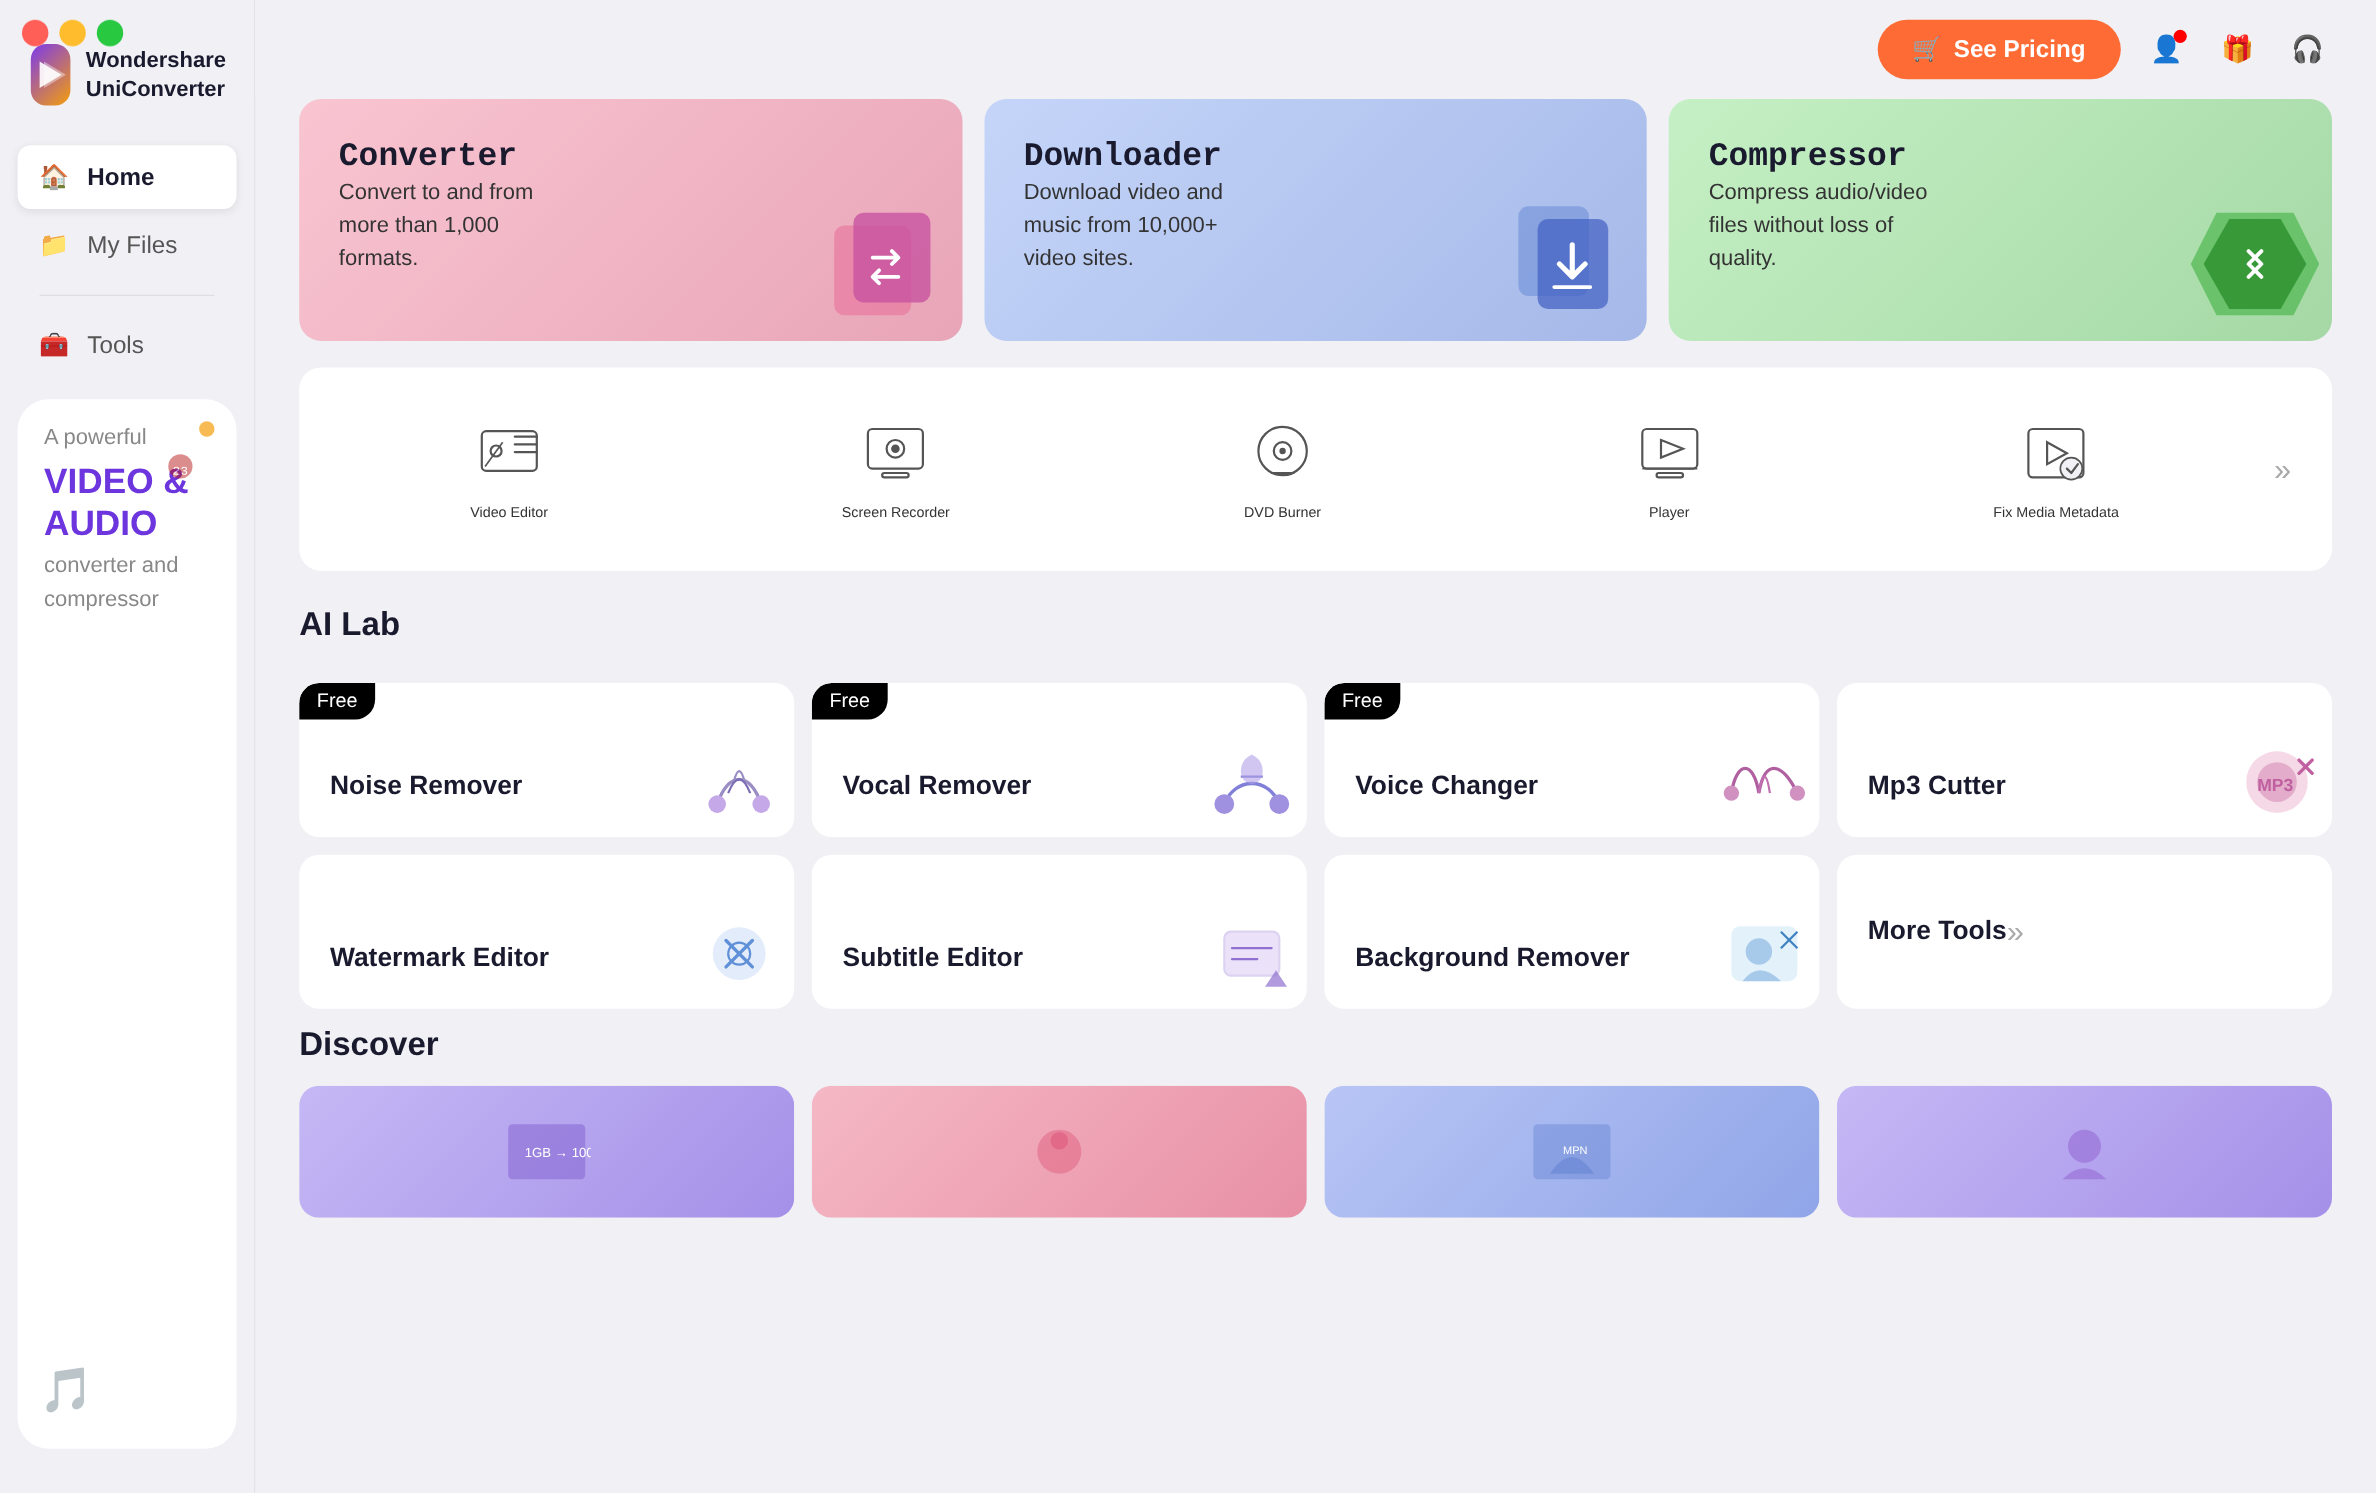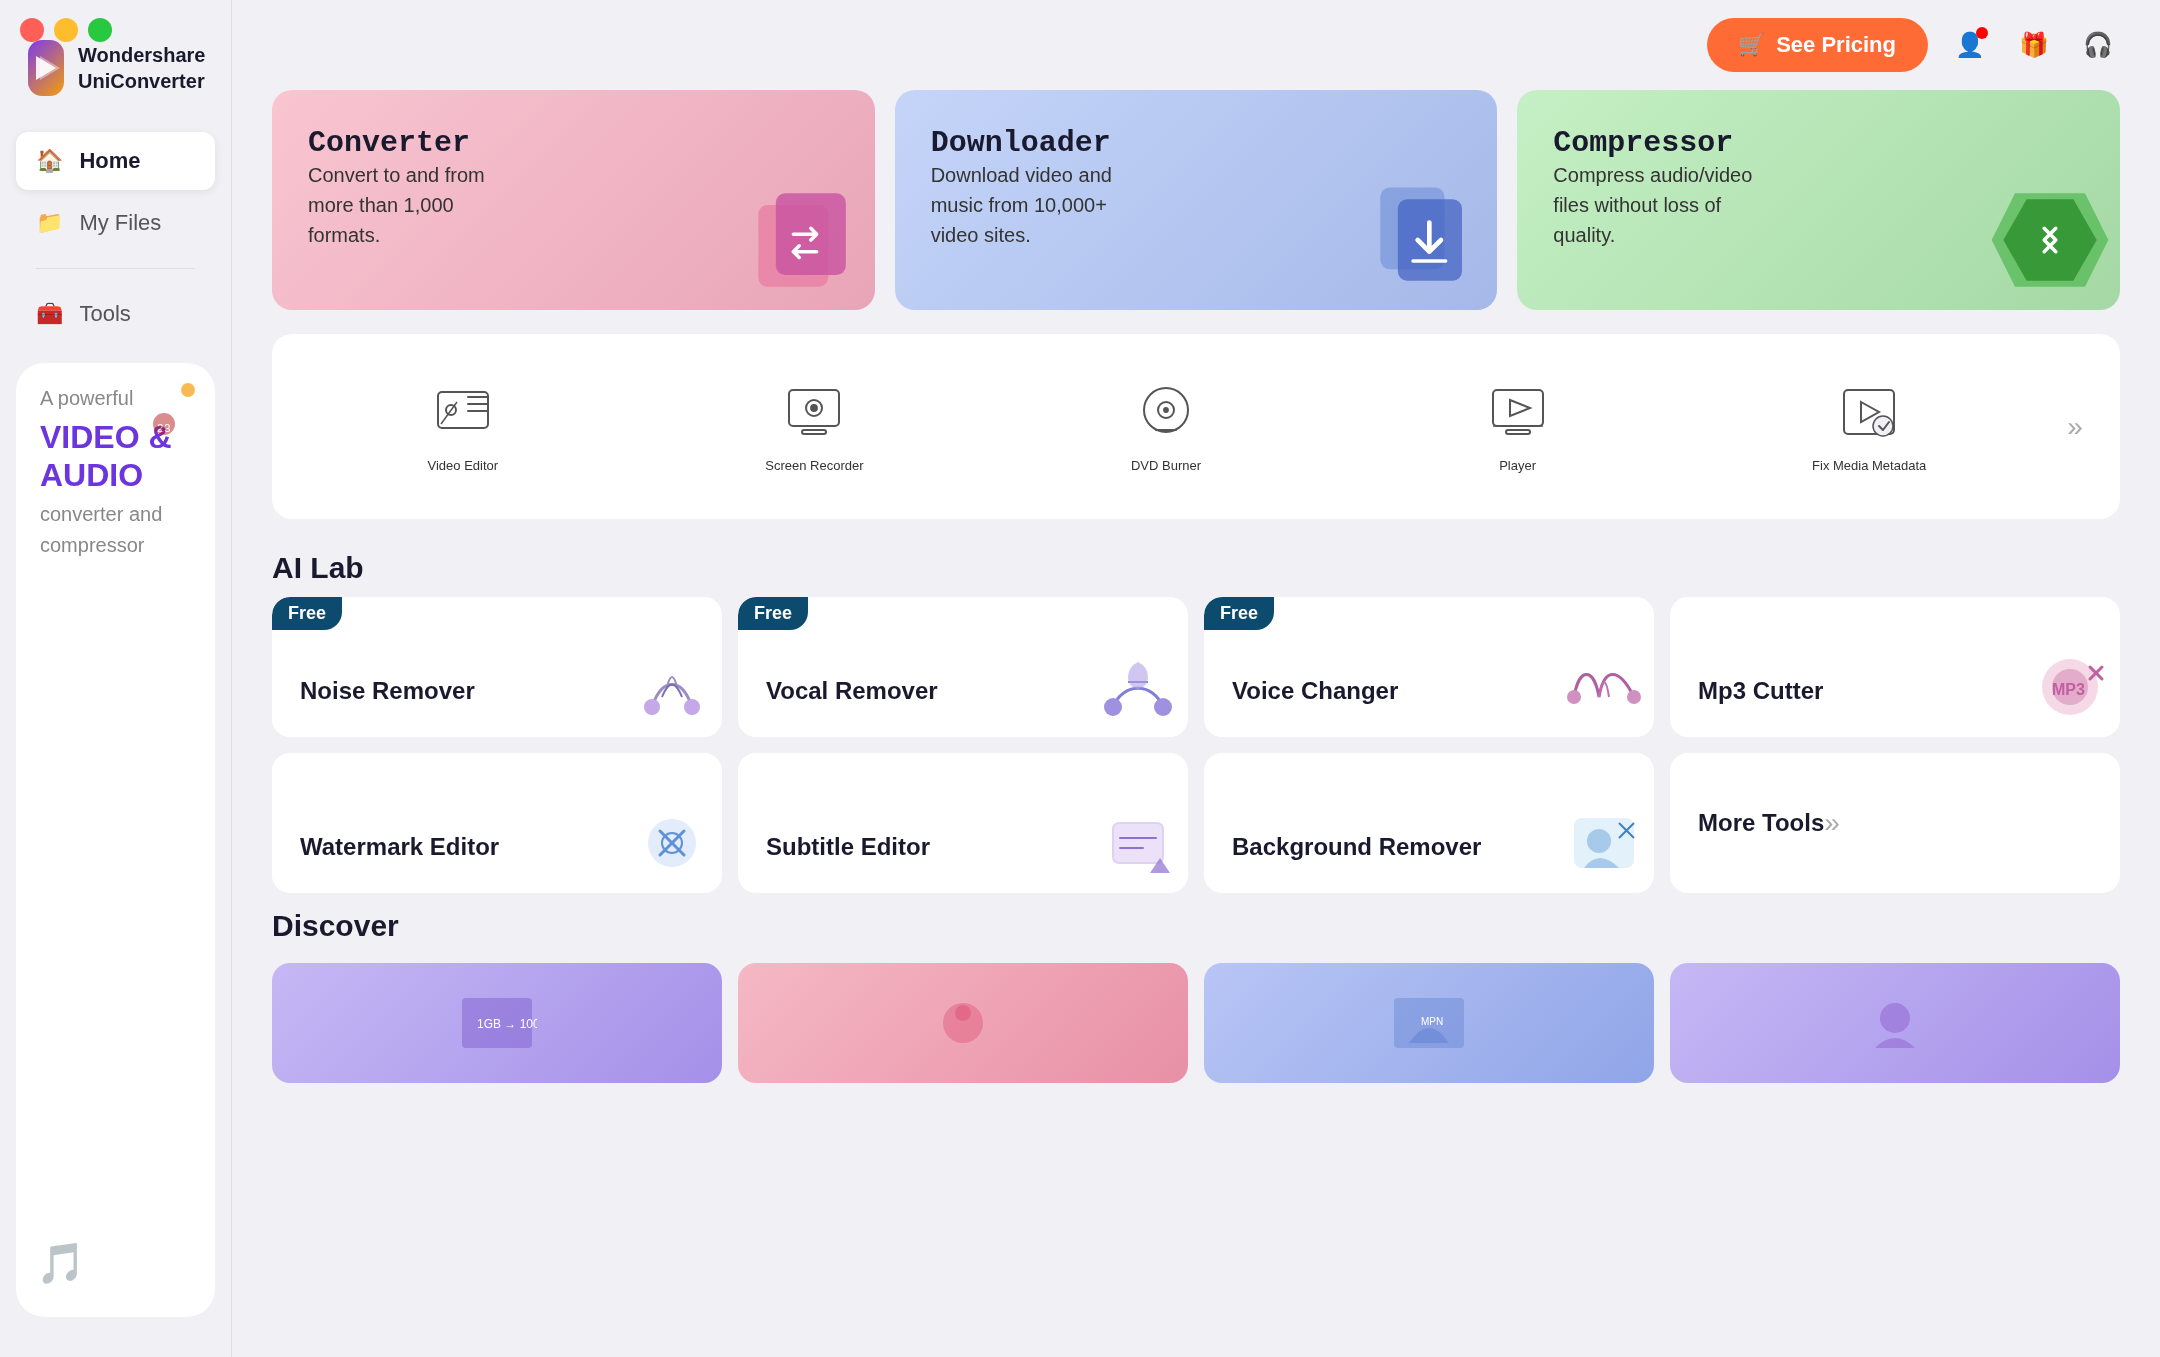--- a/index.html
+++ b/index.html
@@ -252,21 +252,21 @@
       color: #aaa;
       font-size: 28px;
       flex-shrink: 0;
     }
 
     
     .section-title {
       font-size: 30px;
       font-weight: 700;
       color: #1a1a2e;
-      margin-bottom: 12px;
+      margin-bottom: 36px;
     }
 
     
     .ai-lab-grid {
       display: grid;
       grid-template-columns: 1fr 1fr 1fr 1fr;
       gap: 16px;
       margin-bottom: 16px;
     }
     .ai-card {
@@ -283,24 +283,24 @@
     }
     .ai-card-title {
       font-size: 24px;
       font-weight: 600;
       color: #1a1a2e;
     }
     .free-badge {
       position: absolute;
       top: 0;
       left: 0;
-      background: #0c4a6e;
+      background: #000000;
       color: white;
       font-size: 18px;
-      font-weight: 700;
+      font-weight: 400;
       padding: 6px 16px;
       border-radius: 18px 0 18px 0;
     }
     .ai-card-img {
       position: absolute;
       right: 10px;
       bottom: 10px;
       width: 80px;
       height: 80px;
     }

